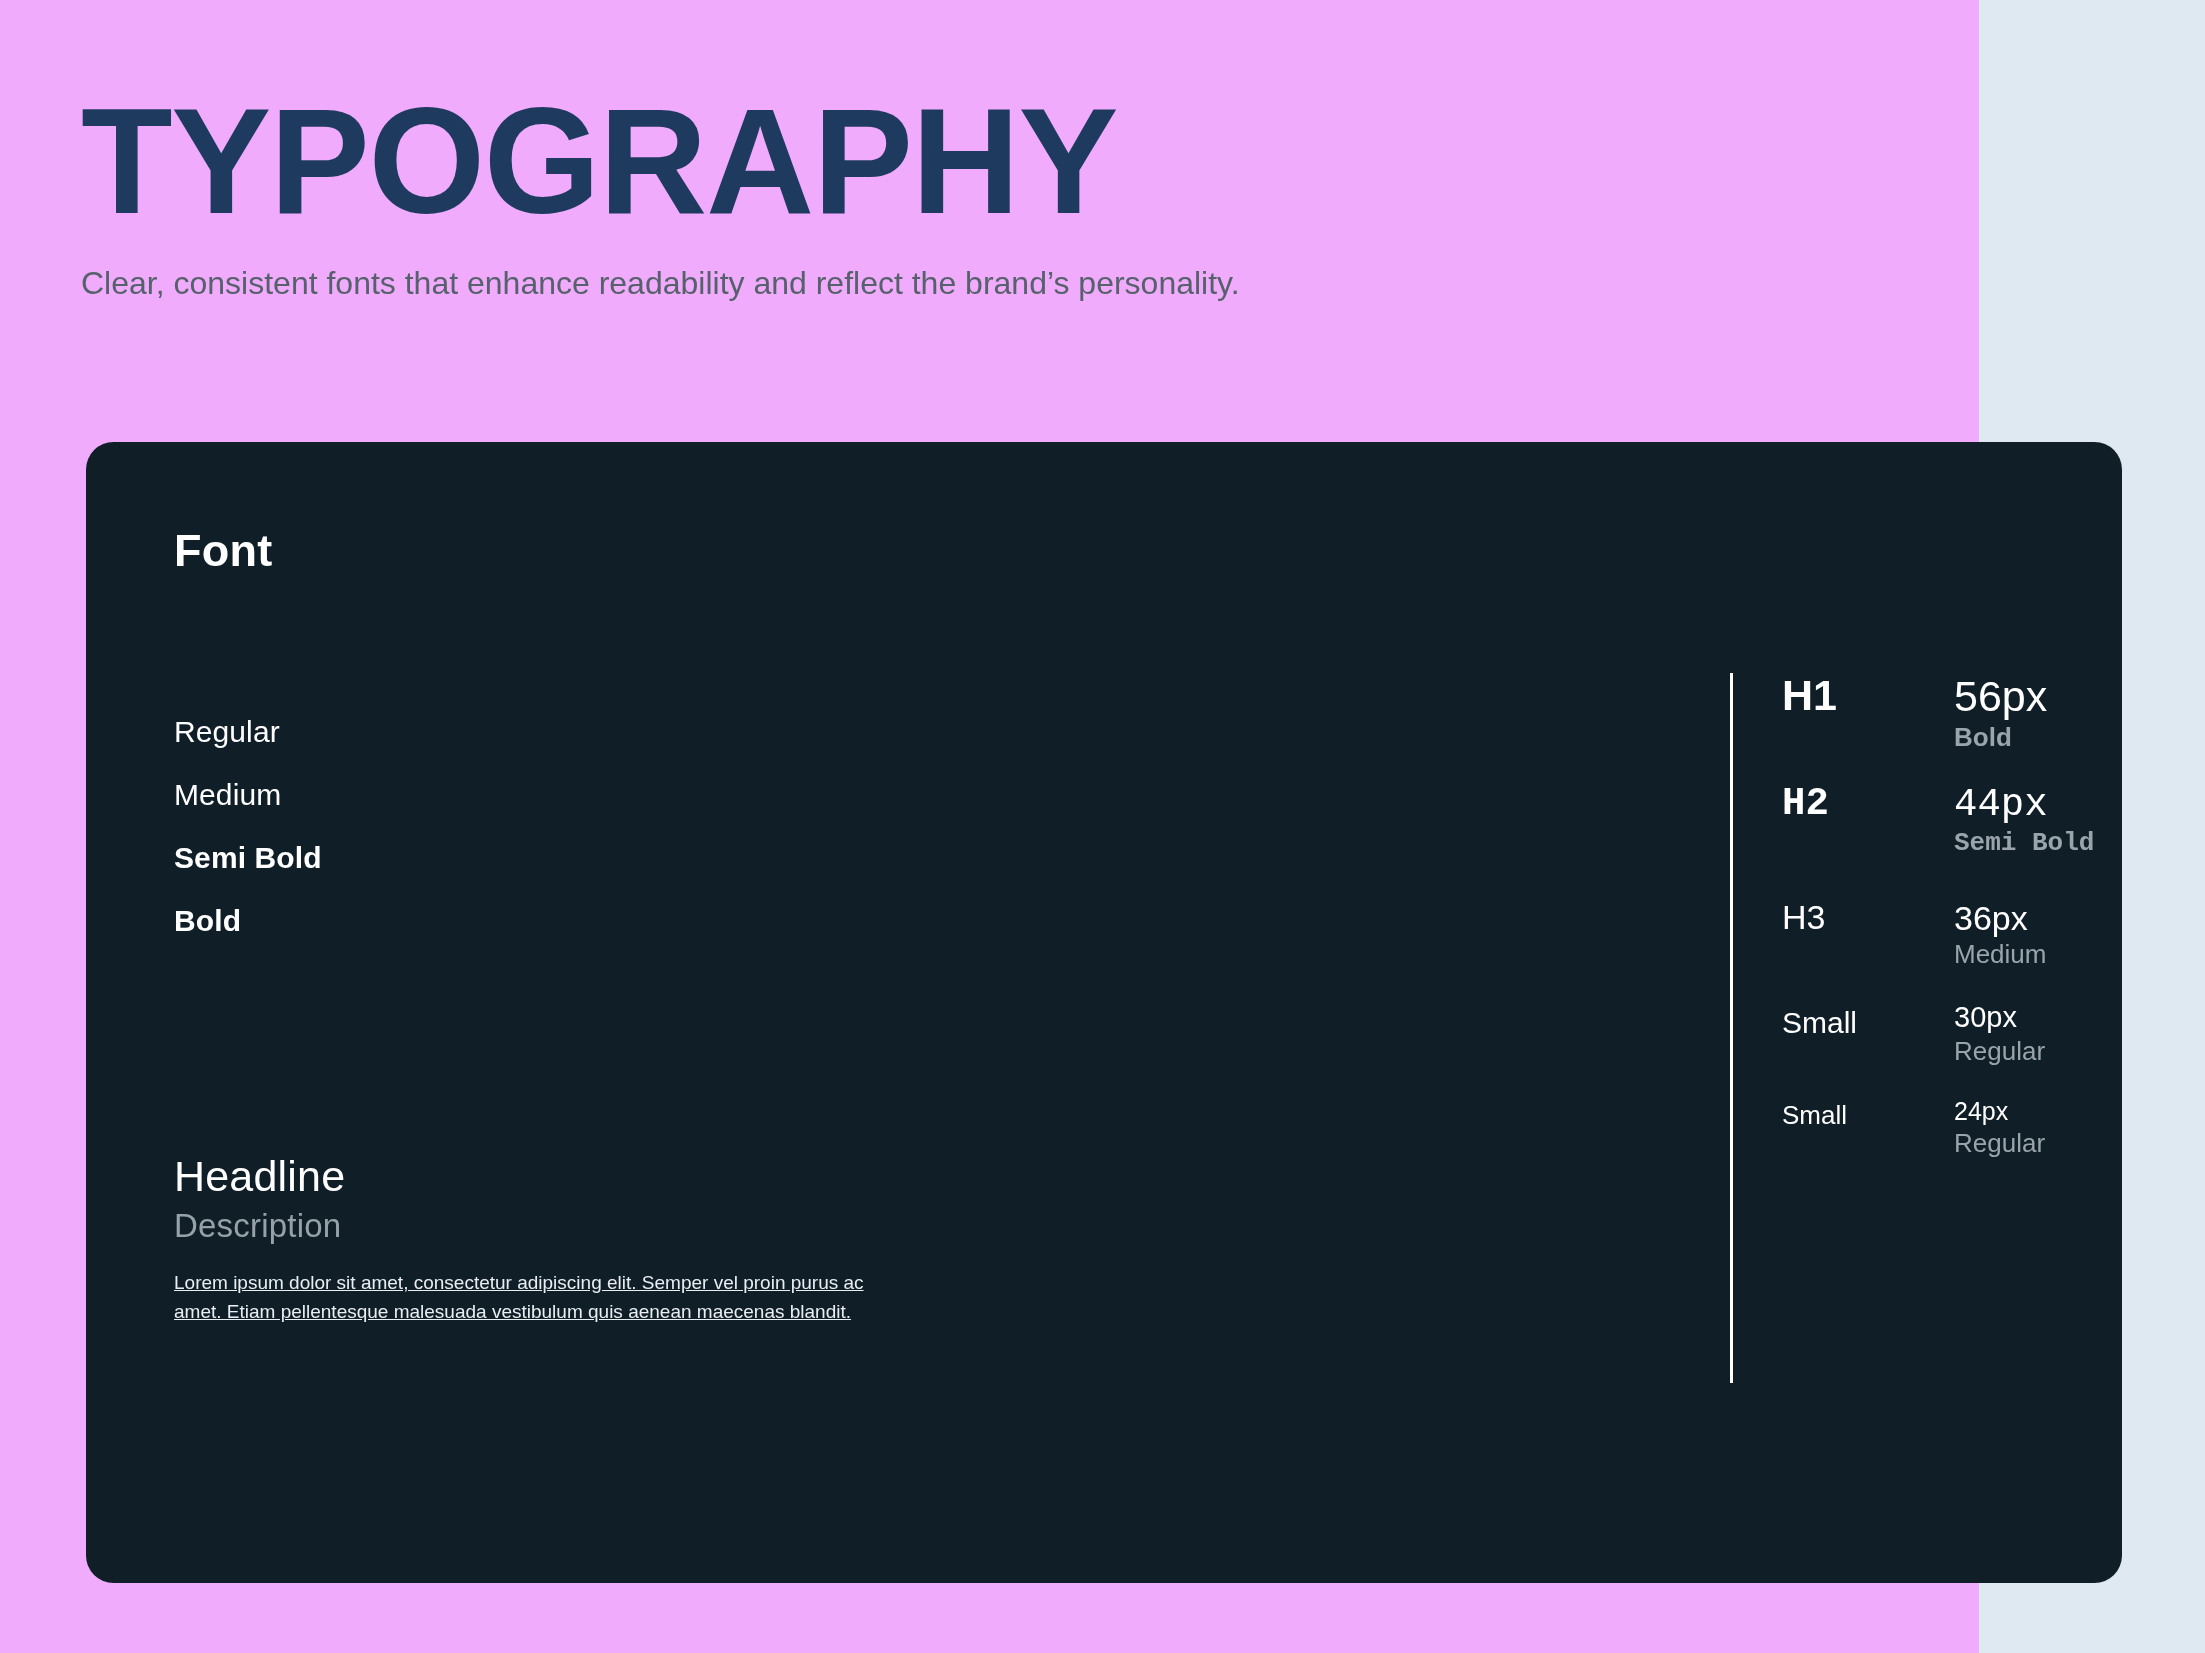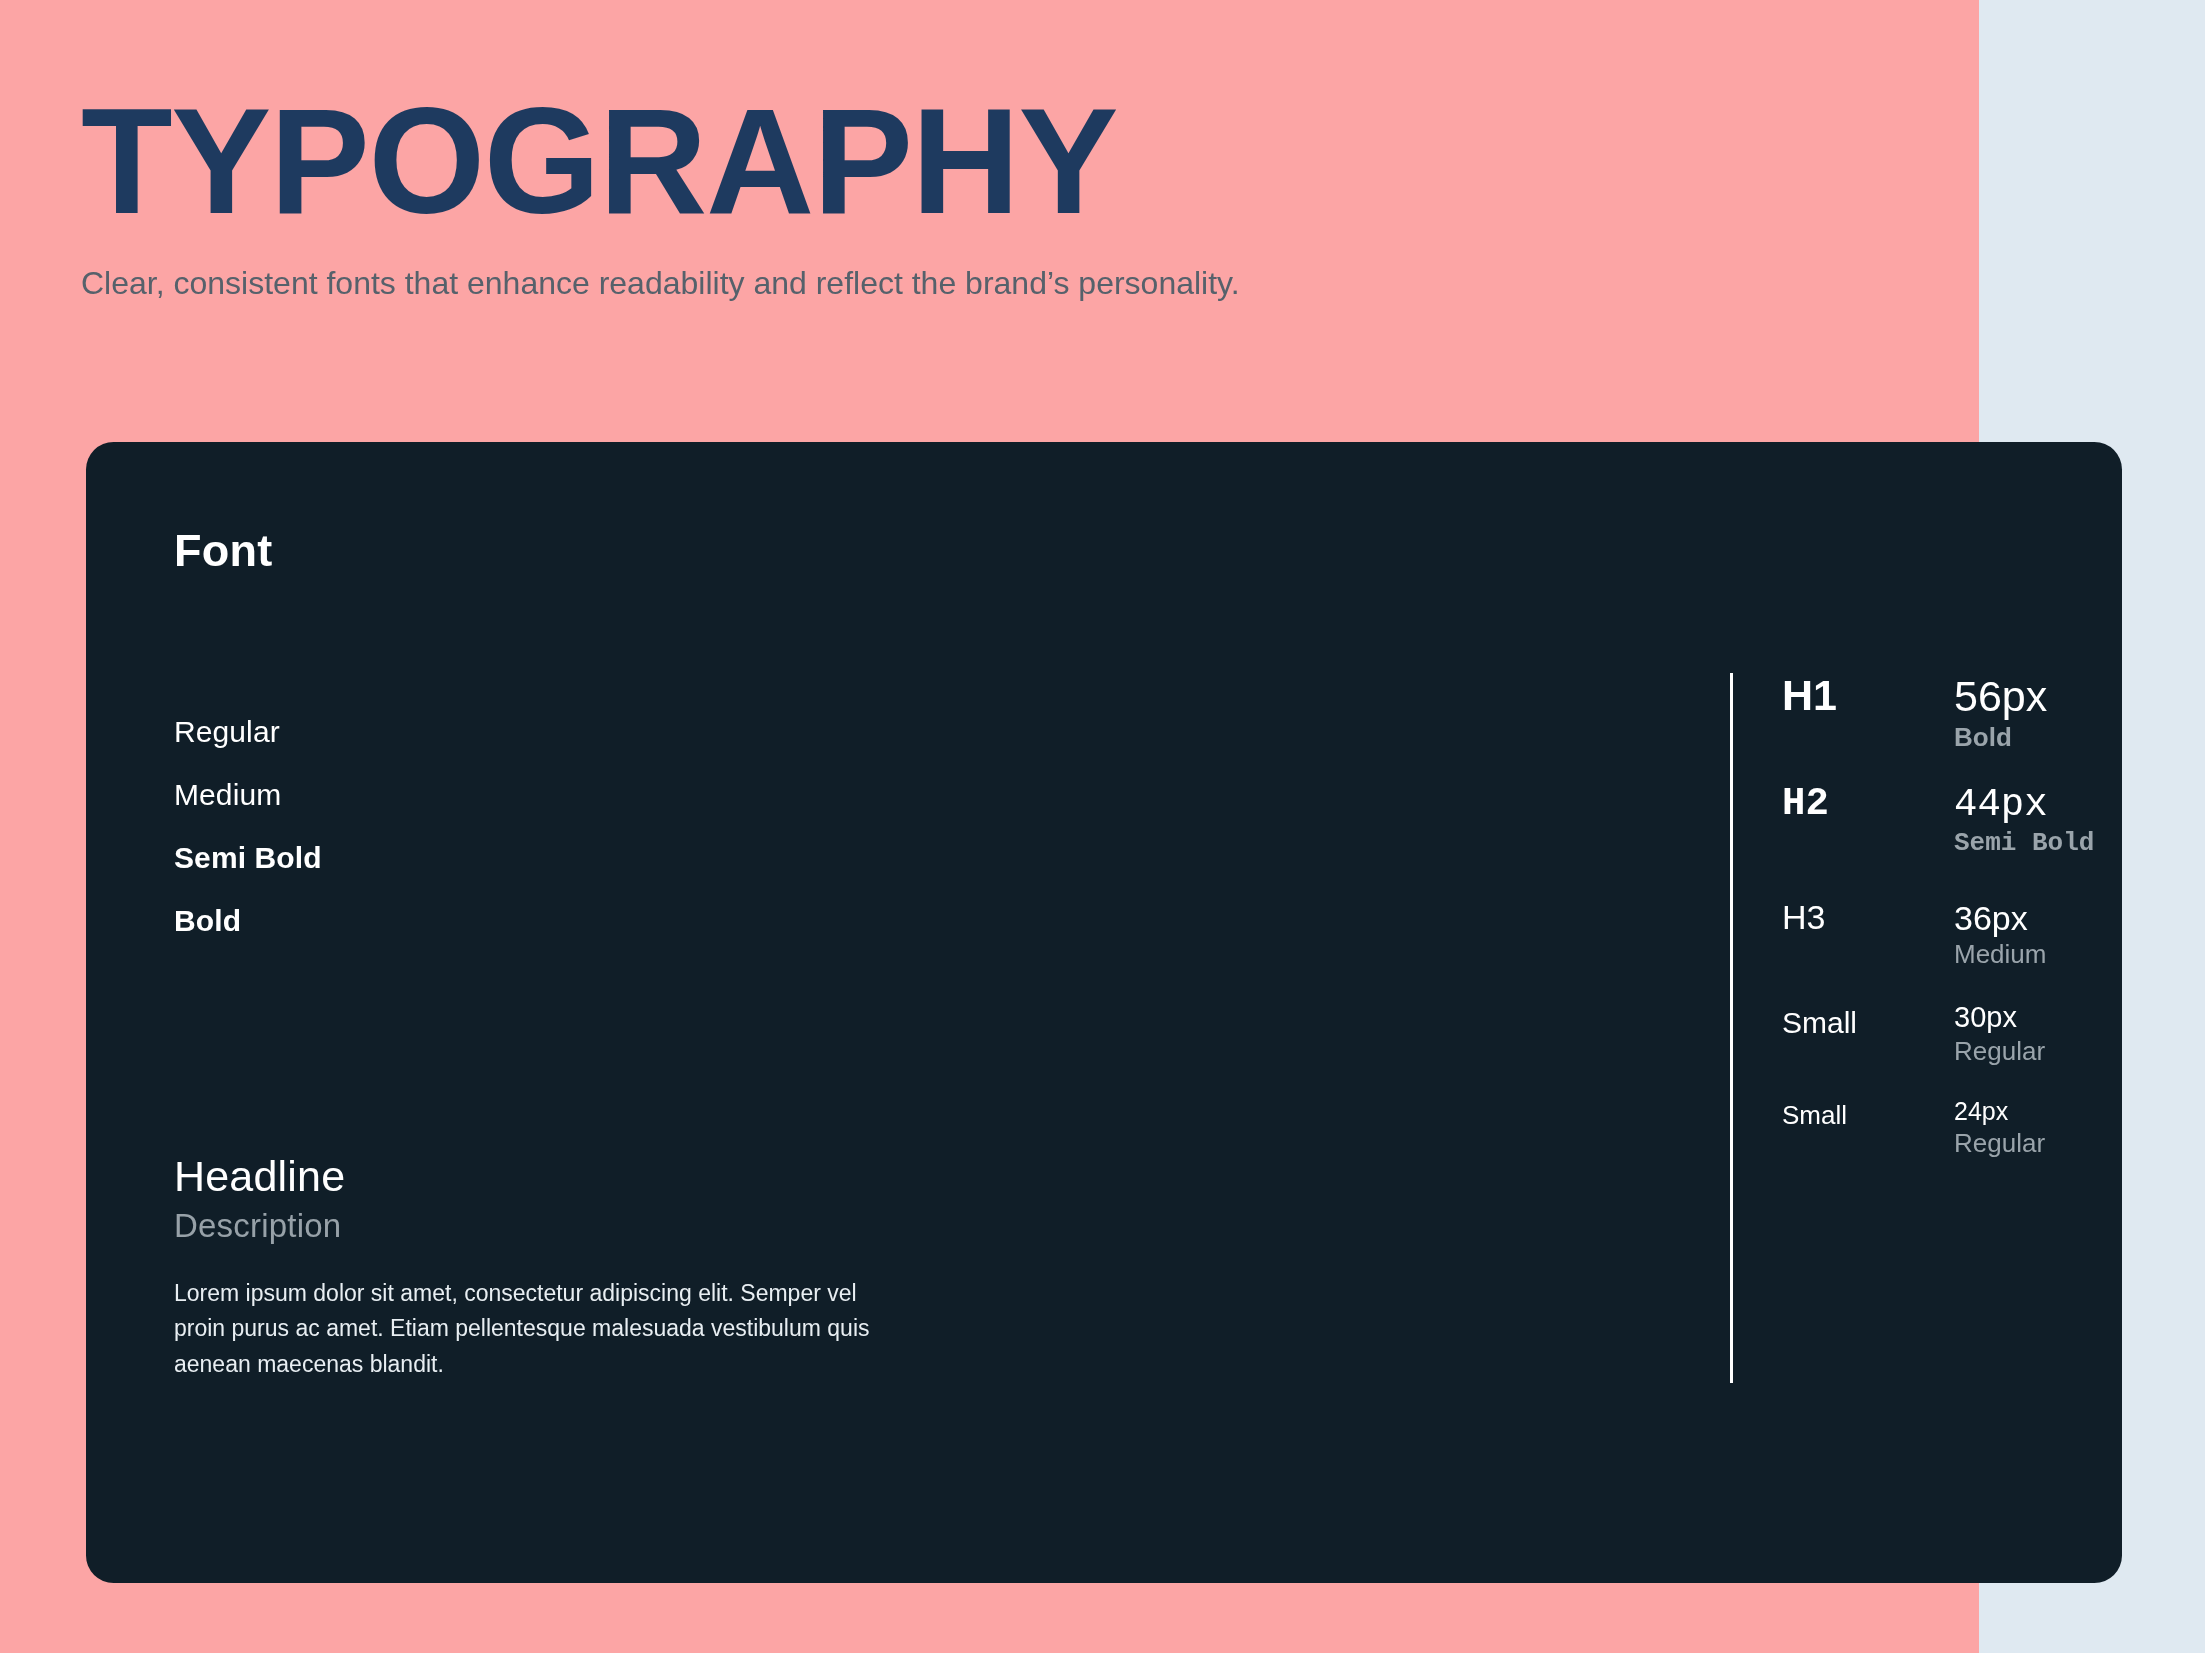--- a/index.html
+++ b/index.html
@@ -9,21 +9,21 @@
     height: 1654px;
     background: #dfe9f1;
     font-family: "Liberation Sans", sans-serif;
     overflow: hidden;
   }
 
   .page {
     position: relative;
     width: 1979px;
     height: 1654px;
-    background: #fca5a5;
+    background: #f0abfc;
   }
 
   
   .header {
     position: absolute;
     left: 81px;
     top: 90px;
     width: 1792px;
   }
 
@@ -119,26 +119,27 @@
 
   .sample-desc {
     margin-top: 5.5px;
     font-size: 33px;
     font-weight: 300;
     color: #97a1a8;
     letter-spacing: 0.2px;
   }
 
   .sample-body {
-    margin-top: 31px;
-    font-size: 23px;
+    margin-top: 23px;
+    font-size: 19px;
     line-height: 1.55;
     color: #e8eef2;
     font-weight: 400;
     max-width: 696px;
+    text-decoration: underline;
   }
 
   
   .scale {
     position: absolute;
     left: 1644px;
     top: 231px;
     width: 358px;
   }
 

